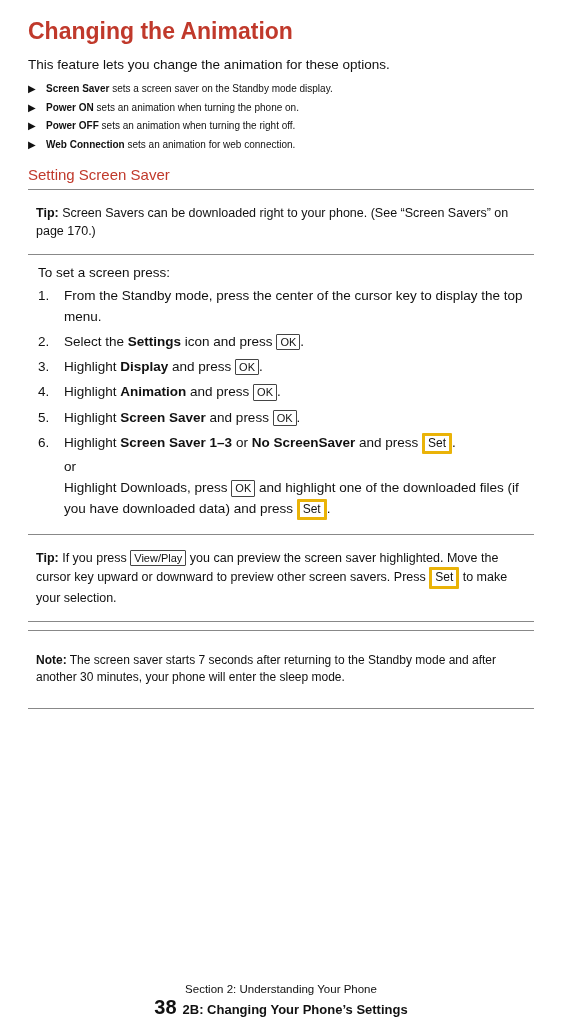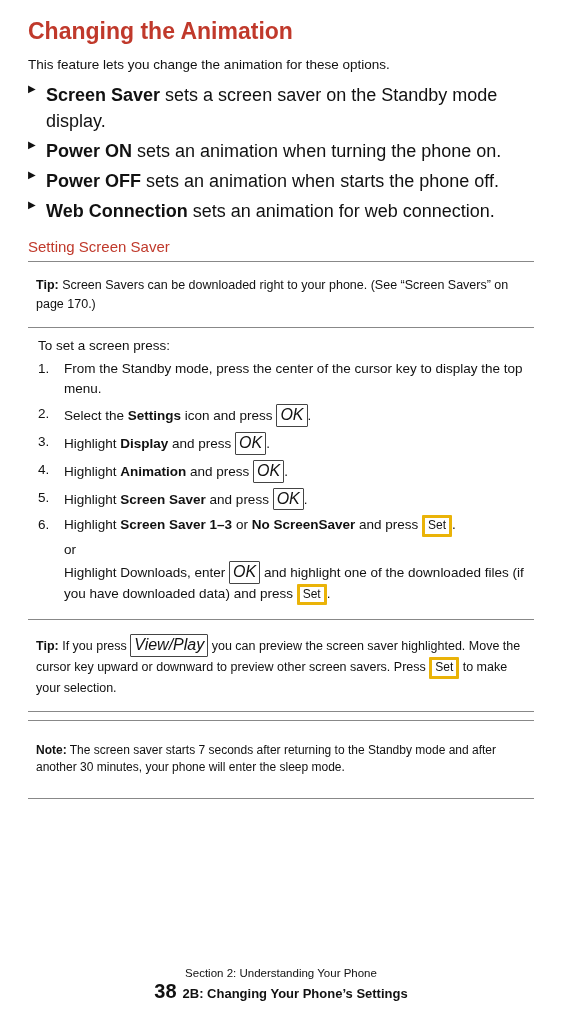--- a/index.html
+++ b/index.html
@@ -26,21 +26,21 @@
       margin-bottom: 8px;
     }
     .bullet-list {
       list-style: none;
       margin: 0 0 12px 0;
       padding: 0;
     }
     .bullet-list li {
       padding: 2px 0 2px 18px;
       position: relative;
-      font-size: 18px;
+      font-size: 10px;
       line-height: 1.45;
     }
     .bullet-list li::before {
       content: '▶';
       position: absolute;
       left: 0;
       top: 2px;
       font-size: 10px;
       color: #111;
     }
@@ -93,45 +93,44 @@
       position: absolute;
       left: 0;
       top: 0;
       font-weight: normal;
     }
     .step .bold { font-weight: bold; margin-top: 21px; }
     .ok-key {
       display: inline-block;
       border: 1px solid #444;
       padding: 0px 3px;
-      font-size: 16px;
+      font-size: 11px;
       line-height: 1.3;
       border-radius: 1px;
-      font-style: italic;
     }
     .set-key {
       display: inline-block;
       border: 3px solid #eab308;
       padding: 0px 3px;
       font-size: 12px;
       line-height: 1.3;
       border-radius: 1px;
     }
     .or-text {
       margin: 4px 0 4px 26px;
       font-size: 13.5px;
     }
     .step-sub {
       margin: 2px 0 4px 26px;
       font-size: 13.5px;
       line-height: 1.5;
     }
     .footer {
       position: absolute;
-      bottom: 16px;
+      bottom: 0;
       left: 0;
       right: 0;
       padding: 10px 28px 14px 28px;
       font-size: 12px;
       color: #111;
     }
     .footer-line1 {
       text-align: center;
       font-size: 11.5px;
     }
@@ -161,21 +160,21 @@
   <p class="intro-text">This feature lets you change the animation for these options.</p>
 
   <ul class="bullet-list">
     <li>
       <span class="bold">Screen Saver</span><span> sets a screen saver on the Standby mode display.</span>
     </li>
     <li>
       <span class="bold">Power ON</span><span> sets an animation when turning the phone on.</span>
     </li>
     <li>
-      <span class="bold">Power OFF</span><span> sets an animation when starts the phone off.</span>
+      <span class="bold">Power OFF</span><span> sets an animation when turning the right off.</span>
     </li>
     <li>
       <span class="bold">Web Connection</span><span> sets an animation for web connection.</span>
     </li>
   </ul>
 
   <div class="section-heading">Setting Screen Saver</div>
 
   <div class="tip-box">
     <span class="tip-label">Tip:</span><span> Screen Savers can be downloaded right to your phone. (See “Screen Savers” on page 170.)</span>
@@ -210,21 +209,21 @@
     </div>
 
     <div class="step">
       <span class="step-num">6.</span>
       <span>Highlight </span><span class="bold">Screen Saver 1–3</span><span> or </span><span class="bold">No ScreenSaver</span><span> and press </span><span class="set-key">Set</span><span>.</span>
     </div>
 
     <div class="or-text">or</div>
 
     <div class="step-sub">
-      <span>Highlight </span><span class="bold">Downloads</span><span>, enter </span><span class="ok-key">OK</span><span> and highlight one of the downloaded files (if you have downloaded data) and press </span><span class="set-key">Set</span><span>.</span>
+      <span>Highlight </span><span class="bold">Downloads</span><span>, press </span><span class="ok-key">OK</span><span> and highlight one of the downloaded files (if you have downloaded data) and press </span><span class="set-key">Set</span><span>.</span>
     </div>
   </div>
 
   <div class="tip-box">
     <span class="tip-label">Tip:</span><span> If you press </span><span class="ok-key">View/Play</span><span> you can preview the screen saver highlighted. Move the cursor key upward or downward to preview other screen savers. Press </span><span class="set-key">Set</span><span> to make your selection.</span>
   </div>
 
   <div style="margin-top: 8px;"></div>
 
   <div class="note-box">

